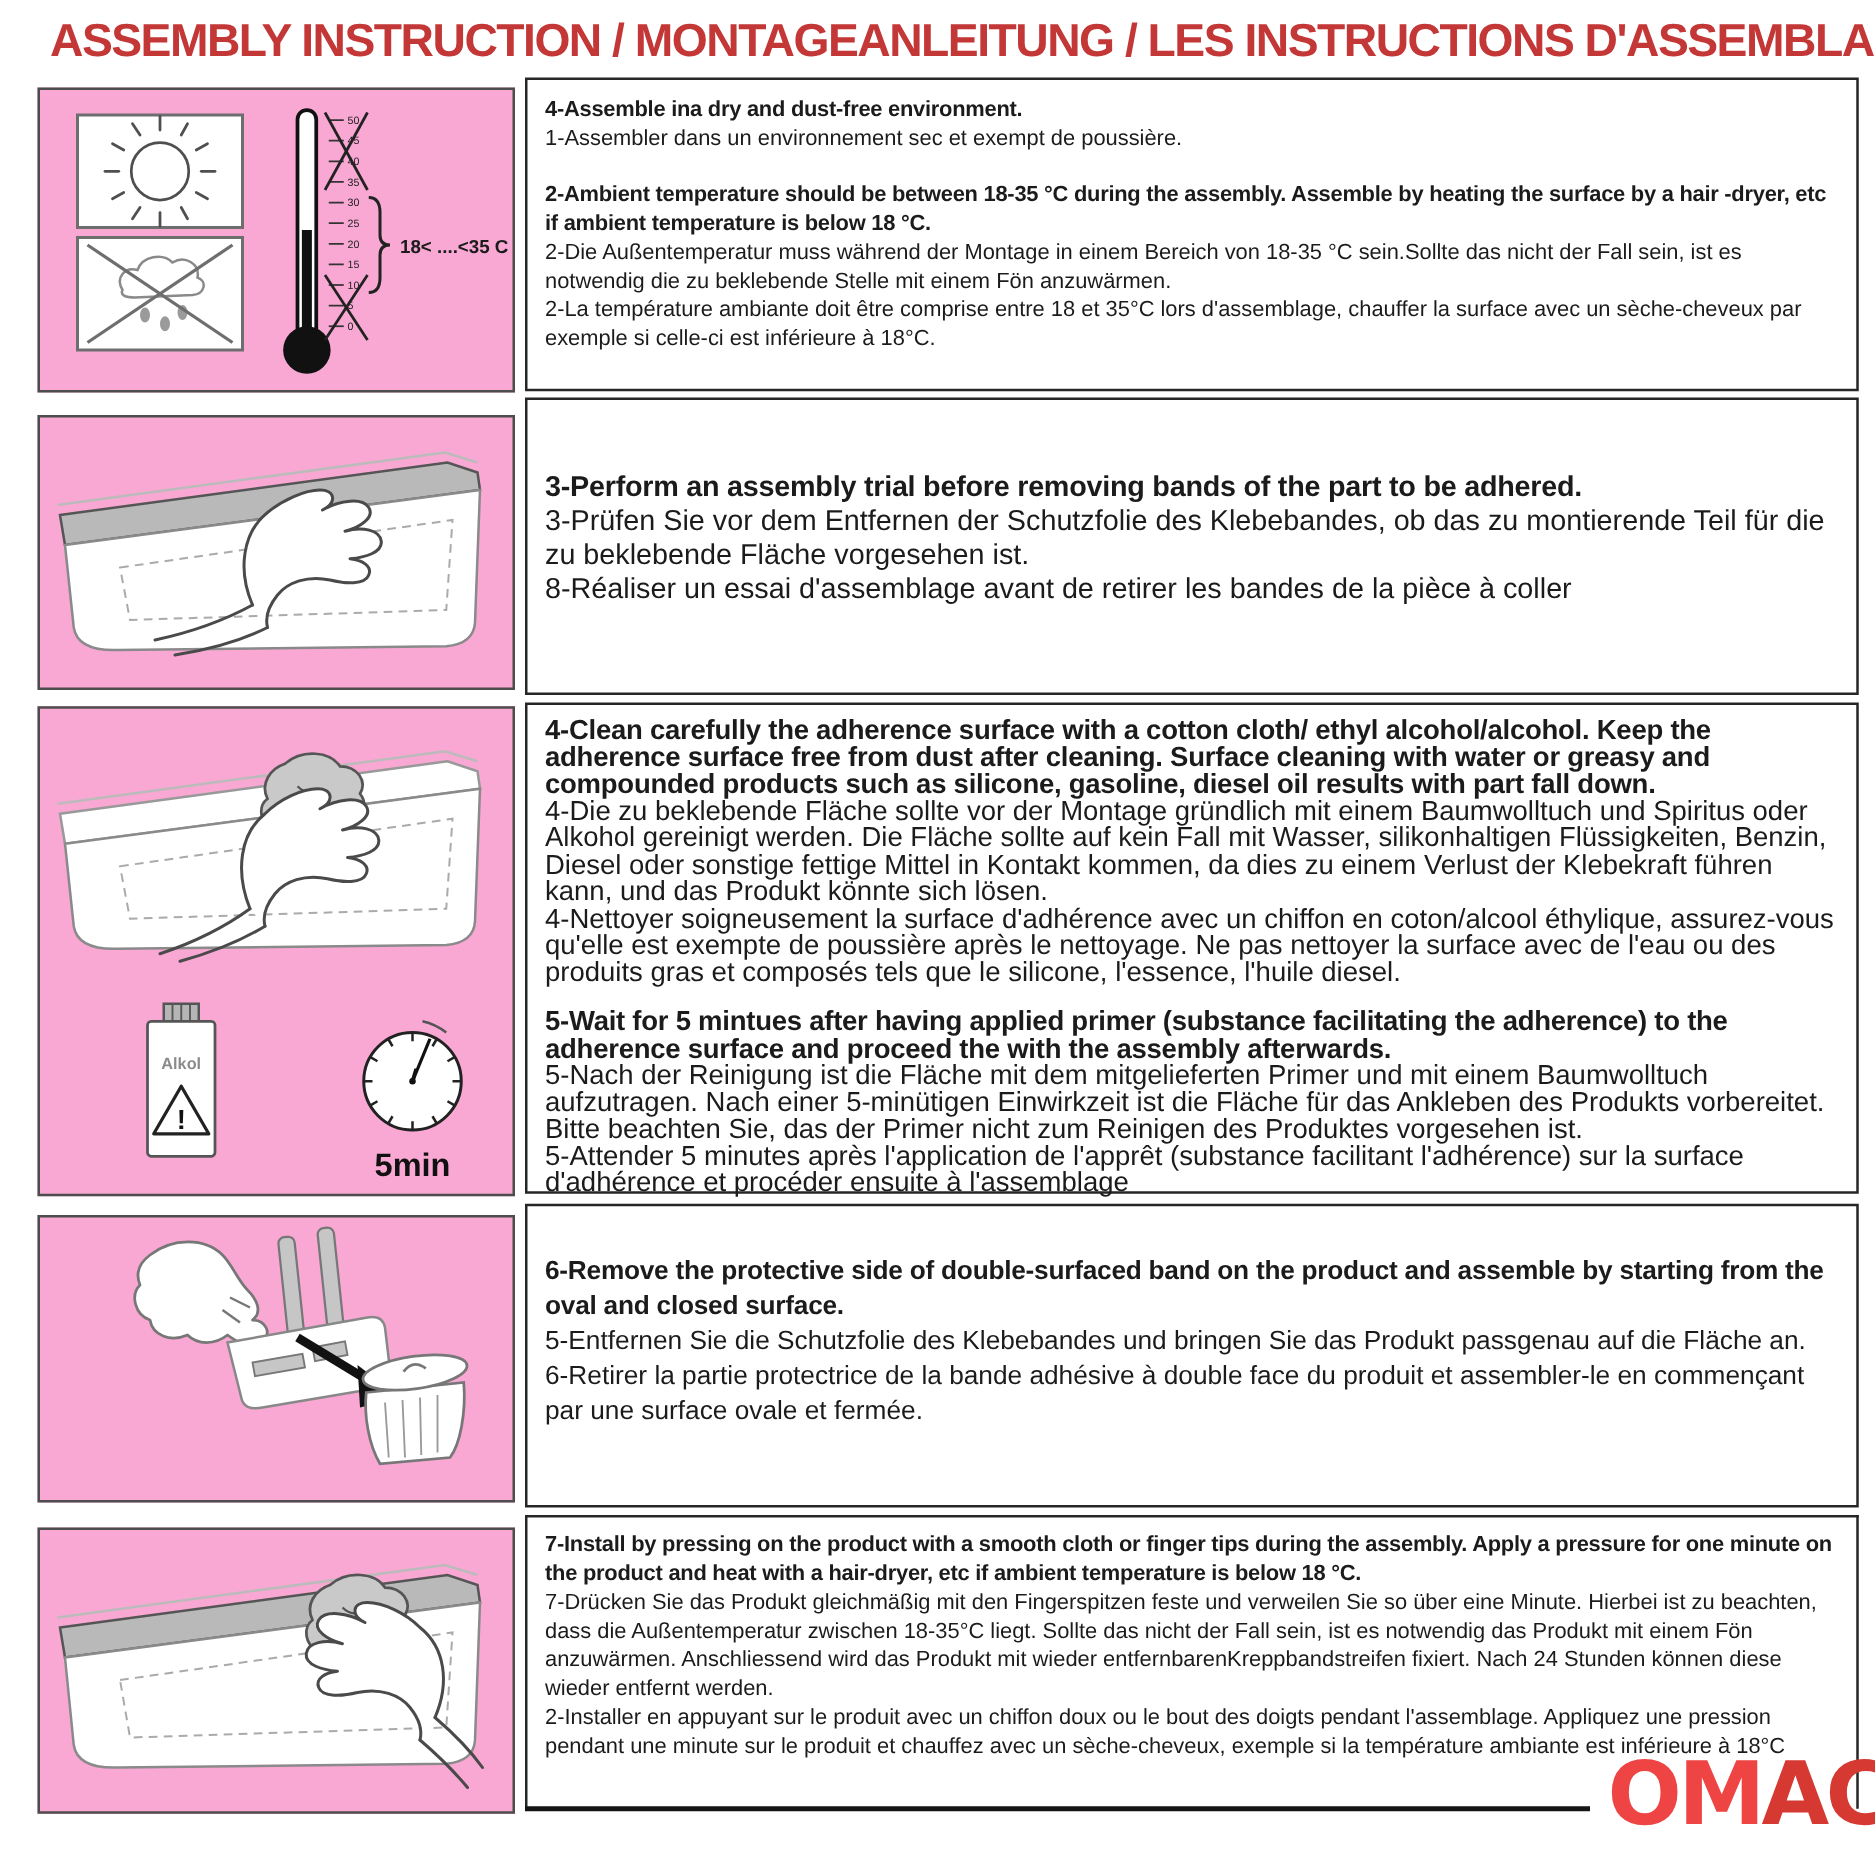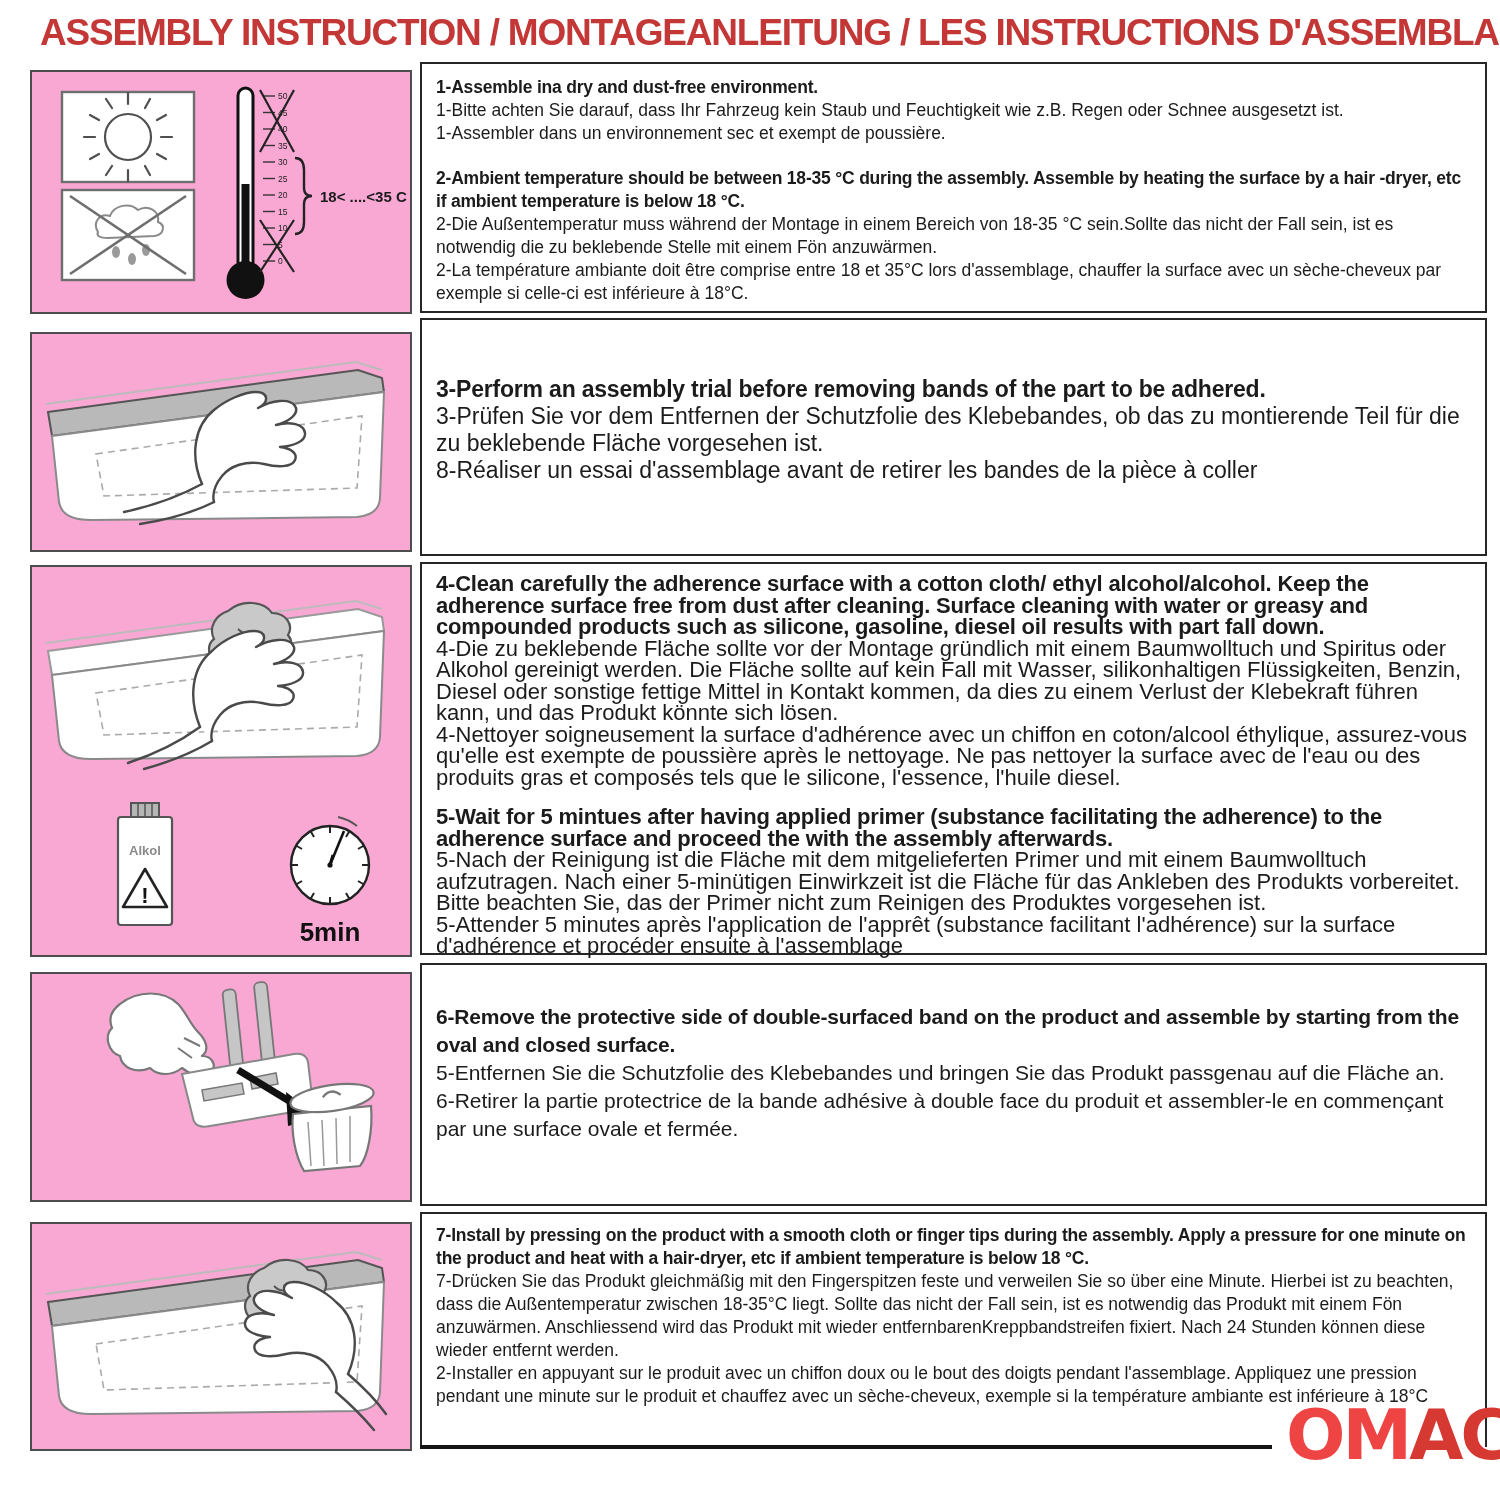--- a/index.html
+++ b/index.html
@@ -104,22 +104,21 @@
           <line x1="228" y1="148" x2="262" y2="200"></line>
             <line x1="262" y1="148" x2="228" y2="200"></line>
         </g>
         <path d="M263,86 Q272,86 272,98 L272,116 Q272,124 280,124 Q272,124 272,132 L272,150 Q272,162 263,162" fill="none" stroke="#222" stroke-width="2.4"></path>
         <text x="288" y="130" font-size="15" font-weight="bold" fill="#1b1b1b">18&lt; ....&lt;35 C</text>
       </g>
     </svg>
   </div>
   <div class="tbox" style="top:62px;height:251px;">
     <div class="txt">
-      <p class="b">1-Assemble ina dry and dust-free environment.</p>
-      <p>1-Bitte achten Sie darauf, dass Ihr Fahrzeug kein Staub und Feuchtigkeit wie z.B. Regen oder Schnee ausgesetzt ist.</p>
+      <p class="b">4-Assemble ina dry and dust-free environment.</p>
       <p>1-Assembler dans un environnement sec et exempt de poussière.</p>
       <p class="b gap">2-Ambient temperature should be between 18-35 °C  during the assembly. Assemble by heating the surface by a hair -dryer, etc if ambient temperature is below 18 °C.</p>
       <p>2-Die Außentemperatur muss während der Montage in einem Bereich von 18-35 °C  sein.Sollte das nicht der Fall sein, ist es notwendig die zu beklebende Stelle mit einem Fön anzuwärmen.</p>
       <p>2-La température ambiante doit être comprise entre 18 et 35°C lors d'assemblage, chauffer la surface avec un sèche-cheveux par exemple si celle-ci est inférieure à 18°C.</p>
     </div>
   </div>
 
   <div class="ibox" style="top:332px;height:216px;">
     <svg viewBox="0 0 378 216">
       <polyline points="14,70 324,28 350,36" fill="none" stroke="#bbb" stroke-width="2"></polyline>

